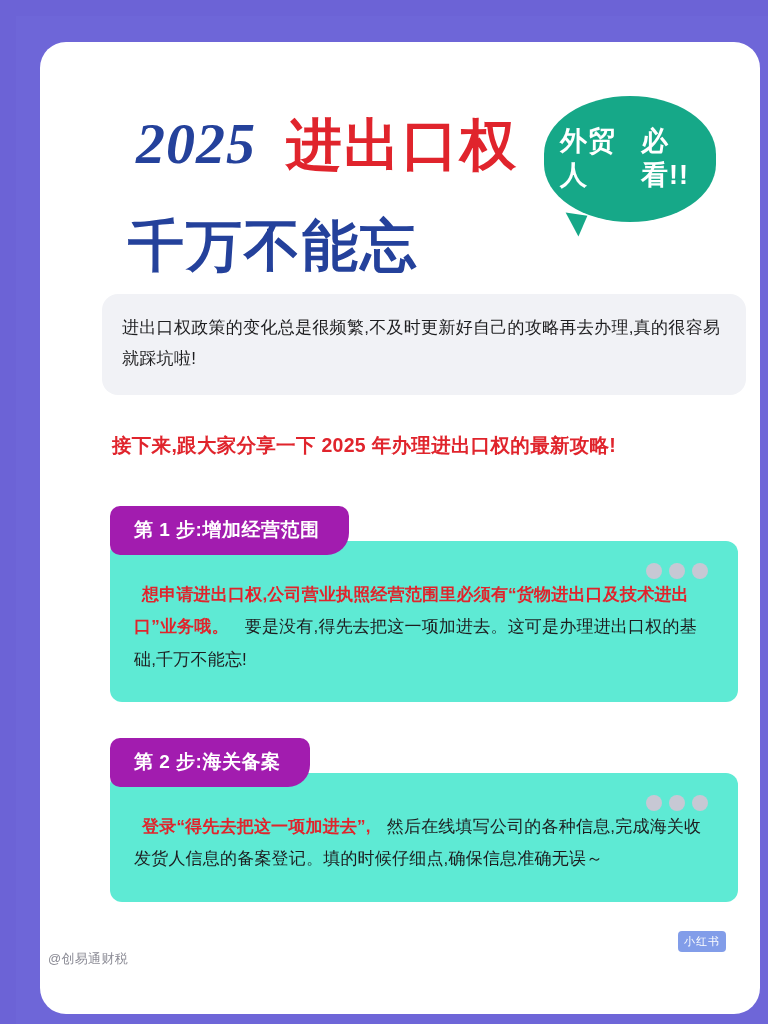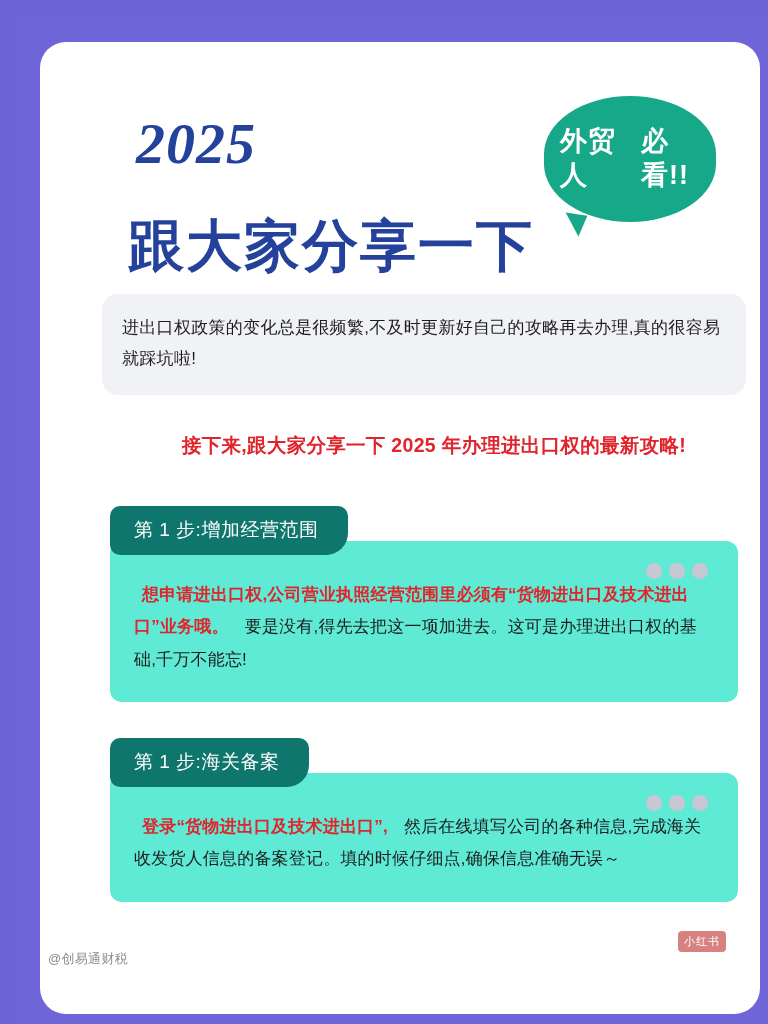--- a/index.html
+++ b/index.html
@@ -102,34 +102,33 @@
 
   
   .emphasis {
     position: absolute;
     left: 64px; top: 382px;
     width: 660px;
     color: #e0242c;
     font-weight: bold;
     font-size: 19.5px;
     letter-spacing: 0.3px;
-    text-align: center;
   }
 
   
   .step { position: absolute; left: 62px; width: 644px; }
   .step-1 { top: 456px; }
   .step-2 { top: 688px; }
 
   .step-head {
     position: relative;
     display: inline-block;
-    background: #0f766e;
+    background: #a21caf;
     color: #ffffff;
-    font-weight: normal;
+    font-weight: bold;
     font-size: 19px;
     letter-spacing: 0.5px;
     padding: 11px 30px 12px 24px;
     border-radius: 10px 10px 22px 10px;
     z-index: 3;
   }
   .step-body {
     position: relative;
     margin-top: -14px;
     background: #5eead4;
@@ -155,21 +154,21 @@
   .footer-handle {
     position: absolute;
     left: 0; right: 0; bottom: 38px;
     color: #8b8b95;
     font-size: 13px;
     letter-spacing: 0.3px;
   }
   .xhs-logo {
     position: absolute;
     right: 34px; bottom: 62px;
-    background: #b91c1c;
+    background: #1d4ed8;
     color: #fff;
     font-size: 11px;
     padding: 3px 6px;
     border-radius: 4px;
     opacity: 0.55;
     letter-spacing: 1px;
   }
   .xhs-watermark {
     position: absolute;
     right: 18px; bottom: 12px;
@@ -181,23 +180,24 @@
 </style>
 </head>
 <body>
 
 <div class="page">
   <div class="card">
 
     <div class="title-wrap">
       <div class="title-line">
         <span class="t-year"><span class="t-year-inner">2025</span></span>
+        <span class="t-red">进出口权</span>
       </div>
       <div class="title-line second">
-        <span class="t-blue">跟大家分享一下</span>
+        <span class="t-blue">千万不能忘</span>
       </div>
     </div>
 
     <div class="bubble">
       <span>外贸人</span>
       <span>必看!!</span>
     </div>
 
     <div class="intro">进出口权政策的变化总是很频繁,不及时更新好自己的攻略再去办理,真的很容易就踩坑啦!</div>
 
@@ -209,28 +209,28 @@
         <div class="dots">
             <i></i>
             <i></i>
             <i></i>
           </div>
         <span class="hl">想申请进出口权,公司营业执照经营范围里必须有“货物进出口及技术进出口”业务哦。</span><span>要是没有,得先去把这一项加进去。这可是办理进出口权的基础,千万不能忘!</span>
       </div>
     </div>
 
     <div class="step step-2">
-      <div class="step-head">第 1 步:海关备案</div>
+      <div class="step-head">第 2 步:海关备案</div>
       <div class="step-body">
         <div class="dots">
             <i></i>
             <i></i>
             <i></i>
           </div>
-        <span class="hl">登录“货物进出口及技术进出口”,</span><span>然后在线填写公司的各种信息,完成海关收发货人信息的备案登记。填的时候仔细点,确保信息准确无误～</span>
+        <span class="hl">登录“得先去把这一项加进去”,</span><span>然后在线填写公司的各种信息,完成海关收发货人信息的备案登记。填的时候仔细点,确保信息准确无误～</span>
       </div>
     </div>
 
     <div class="footer-handle">@创易通财税</div>
     <div class="xhs-logo">小红书</div>
   </div>
 
 </div>
 
 </body></html>

